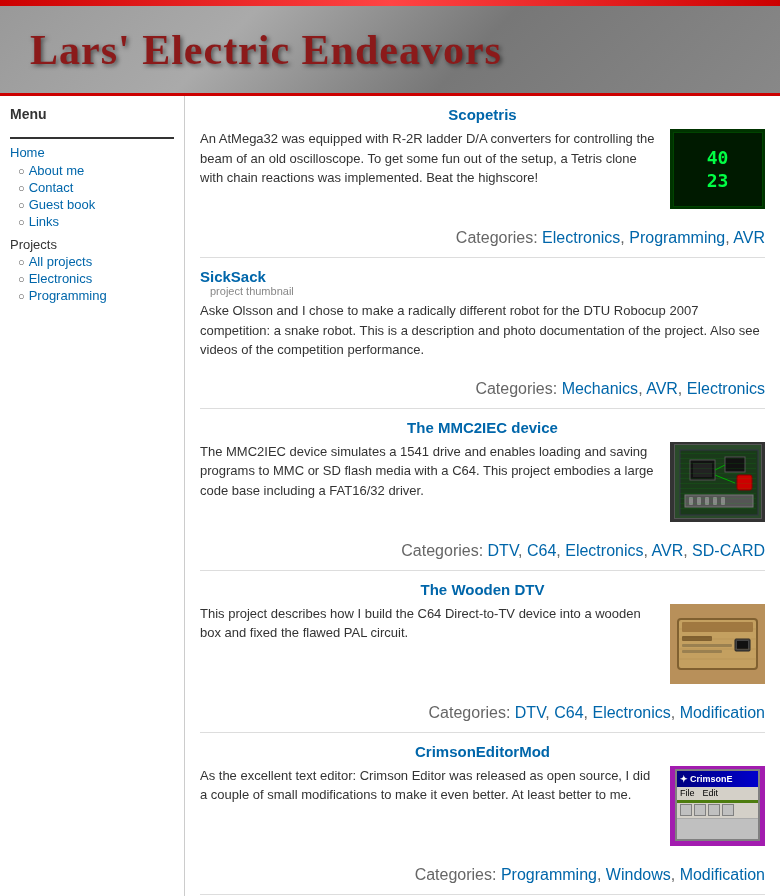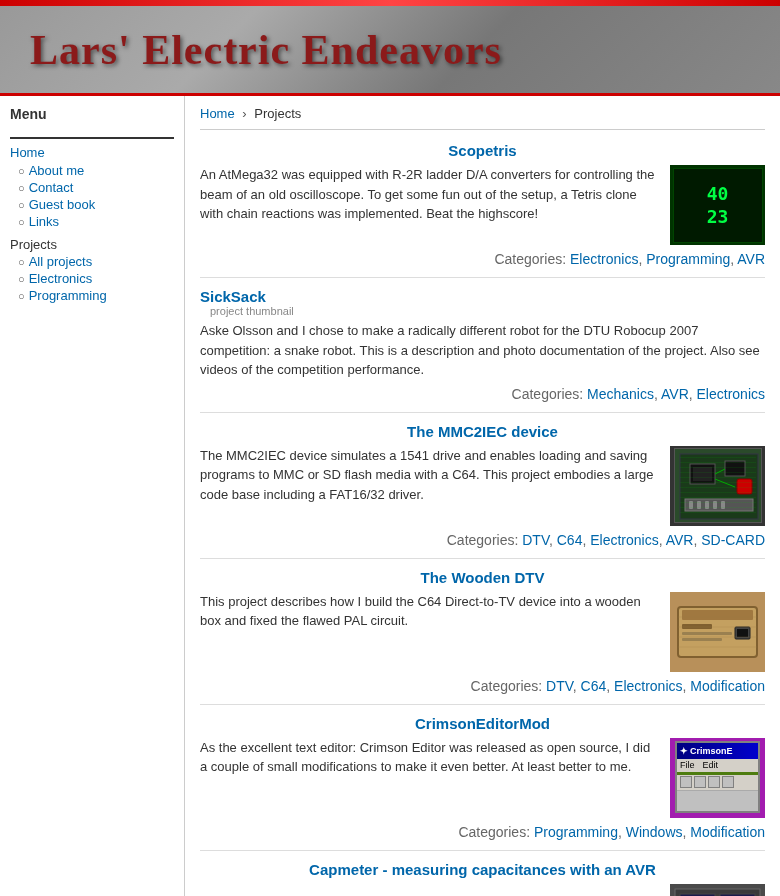--- a/index.html
+++ b/index.html
@@ -250,24 +250,24 @@
       padding: 0 3px;
       gap: 2px;
     }
     .crimson-icon {
       width: 12px;
       height: 12px;
       background: #c0c0c0;
       border: 1px solid #808080;
     }
     .project-categories {
-      font-size: 14px;
+      font-size: 16px;
       color: #666;
       text-align: right;
-      margin-top: 6px;
+      margin-top: 20px;
     }
     .project-categories a {
       color: #0066aa;
       text-decoration: none;
     }
 
     .no-image-entry .project-header {
       margin-bottom: 4px;
       flex-direction: column;
     }
@@ -317,25 +317,20 @@
       <a href="#">Electronics</a>
     </div>
     <div class="sidebar-sub-item">
       <span class="bullet">○</span>
       <a href="#">Programming</a>
     </div>
   </div>
 
   <div id="main">
 
-    <div id="breadcrumb">
-      <a href="#">Home</a>
-      <span class="separator">›</span>
-      <span class="current">Projects</span>
-    </div>
 
     <div class="project-entry">
       <div class="project-header">
         <a href="#" class="project-title">Scopetris</a>
       </div>
       <div class="project-content">
         <div class="project-text">An AtMega32 was equipped with R-2R ladder D/A converters for controlling the beam of an old oscilloscope. To get some fun out of the setup, a Tetris clone with chain reactions was implemented. Beat the highscore!</div>
         <div class="project-image scopetris">
           <div class="scopetris-screen">
             <div class="scopetris-numbers">40<br>23</div>

